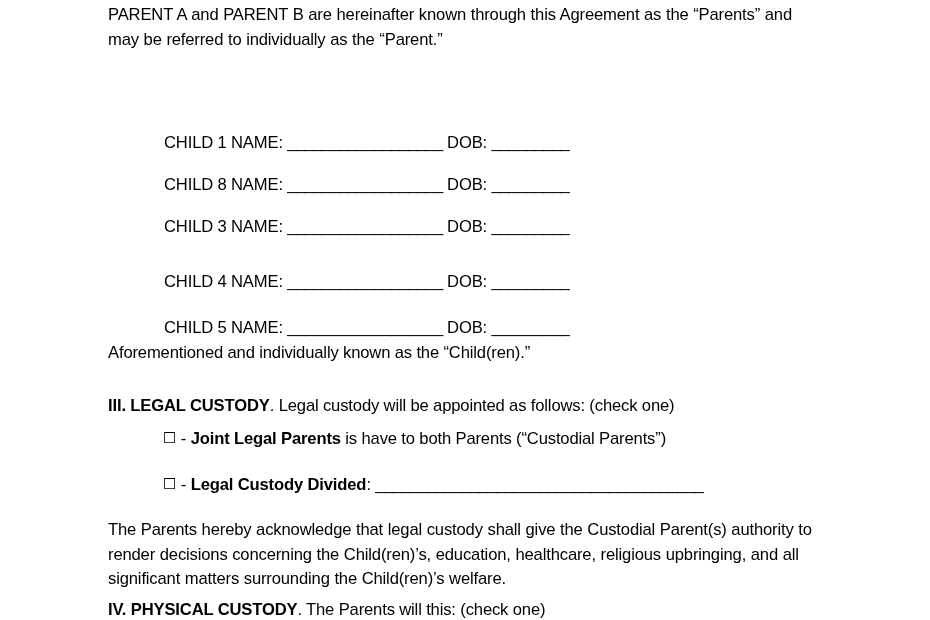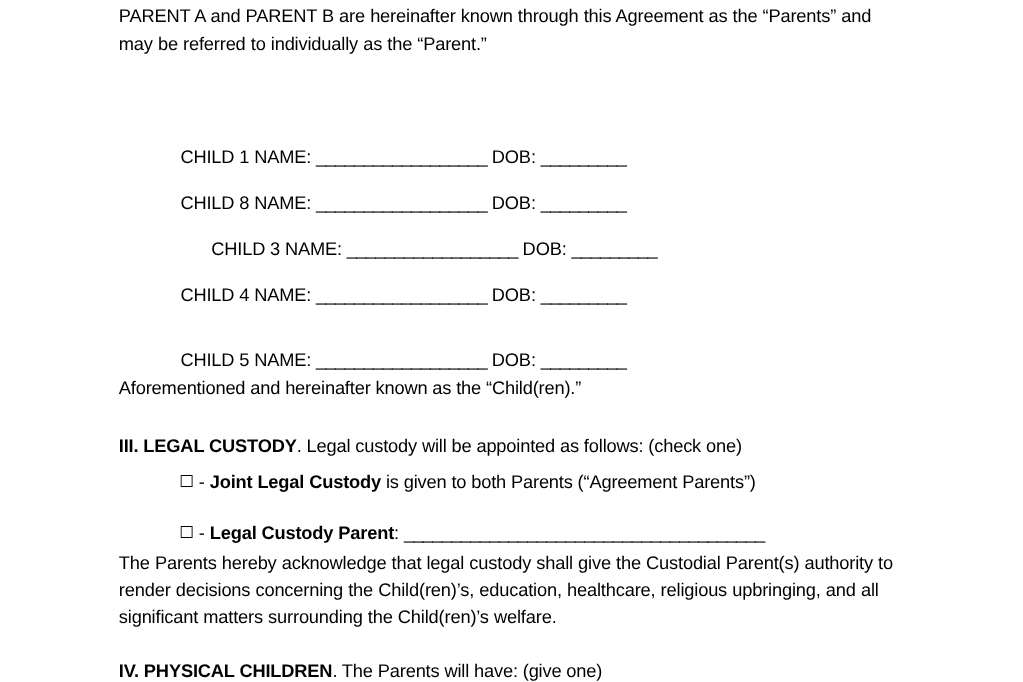--- a/index.html
+++ b/index.html
@@ -84,32 +84,32 @@
 
 <div class="page">
 
   <div class="para" style="top:3px;">PARENT A and PARENT B are hereinafter known through this Agreement as the “Parents” and may be referred to individually as the “Parent.”</div>
 
 
   <div class="line indent-child" style="top:131px;text-align:center;"><span>CHILD 1 NAME:</span> <span class="blank">__________________</span> <span>DOB:</span> <span class="blank">_________</span></div>
 
   <div class="line indent-child" style="top:173px;"><span>CHILD 8 NAME:</span> <span class="blank">__________________</span> <span>DOB:</span> <span class="blank">_________</span></div>
 
-  <div class="line indent-child" style="top:215px;margin-left:28px;"><span>CHILD 3 NAME:</span> <span class="blank">__________________</span> <span>DOB:</span> <span class="blank">_________</span></div>
+  <div class="line indent-child" style="top:215px;"><span>CHILD 3 NAME:</span> <span class="blank">__________________</span> <span>DOB:</span> <span class="blank">_________</span></div>
 
-  <div class="line indent-child" style="top:257px;"><span>CHILD 4 NAME:</span> <span class="blank">__________________</span> <span>DOB:</span> <span class="blank">_________</span></div>
+  <div class="line indent-child" style="top:270px;"><span>CHILD 4 NAME:</span> <span class="blank">__________________</span> <span>DOB:</span> <span class="blank">_________</span></div>
 
   <div class="line indent-child" style="top:316px;"><span>CHILD 5 NAME:</span> <span class="blank">__________________</span> <span>DOB:</span> <span class="blank">_________</span></div>
 
-  <div class="line" style="top:341px;">Aforementioned and hereinafter known as the “Child(ren).”</div>
+  <div class="line" style="top:341px;">Aforementioned and individually known as the “Child(ren).”</div>
 
   <div class="line" style="top:394px;"><b>III. LEGAL CUSTODY</b><span>. Legal custody will be appointed as follows: (check one)</span></div>
 
-  <div class="line indent-check" style="top:427px;"><span class="cb">☐</span> <span>-</span> <b>Joint Legal Custody</b><span> is given to both Parents (“Agreement Parents”)</span></div>
+  <div class="line indent-check" style="top:427px;"><span class="cb">☐</span> <span>-</span> <b>Joint Legal Parents</b><span> is have to both Parents (“Custodial Parents”)</span></div>
 
 
-  <div class="line indent-check" style="top:473px;"><span class="cb">☐</span> <span>-</span> <b>Legal Custody Parent</b><span>:</span> <span class="blank">______________________________________</span></div>
+  <div class="line indent-check" style="top:473px;"><span class="cb">☐</span> <span>-</span> <b>Legal Custody Divided</b><span>:</span> <span class="blank">______________________________________</span></div>
 
-  <div class="para" style="top:500px; width:706px;">The Parents hereby acknowledge that legal custody shall give the Custodial Parent(s) authority to render decisions concerning the Child(ren)’s, education, healthcare, religious upbringing, and all significant matters surrounding the Child(ren)’s welfare.</div>
+  <div class="para" style="top:518px; width:706px;">The Parents hereby acknowledge that legal custody shall give the Custodial Parent(s) authority to render decisions concerning the Child(ren)’s, education, healthcare, religious upbringing, and all significant matters surrounding the Child(ren)’s welfare.</div>
 
-  <div class="line" style="top:598px;"><b>IV. PHYSICAL CHILDREN</b><span>. The Parents will have: (give one)</span></div>
+  <div class="line" style="top:598px;"><b>IV. PHYSICAL CUSTODY</b><span>. The Parents will this: (check one)</span></div>
 
 </div>
 
 </body></html>

